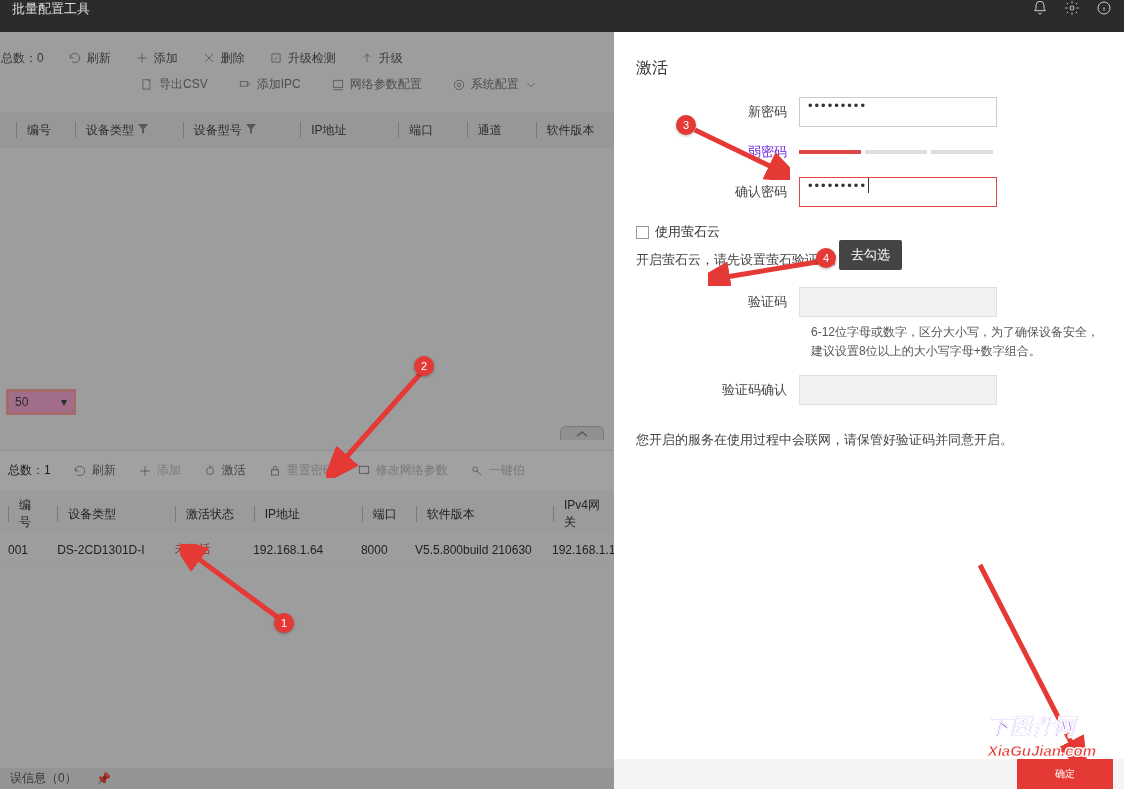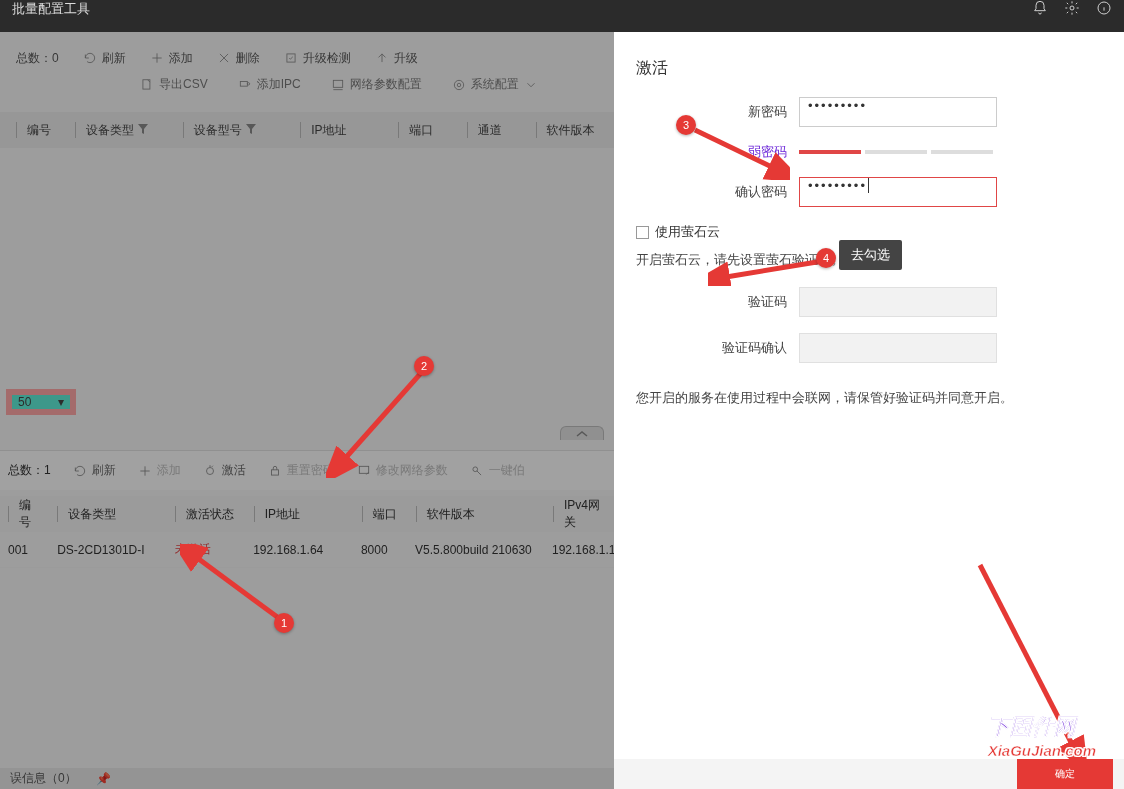--- a/index.html
+++ b/index.html
@@ -6,35 +6,35 @@
 body { font-family: "Microsoft YaHei", Arial, sans-serif; font-size: 13px; color: #333; width: 1124px; height: 789px; overflow: hidden; position: relative; background: #fff; }
 
 .titlebar { height: 32px; background: #2b2b2b; color: #ddd; display: flex; align-items: flex-start; padding: 0 12px; justify-content: space-between; }
 .titlebar .title { font-size: 13px; }
 .titlebar .right-icons { display: flex; gap: 16px; align-items: center; }
 .titlebar .icon svg { width: 16px; height: 16px; fill: none; stroke: #cfcfcf; stroke-width: 1.5; }
 
 .main-bg { position: absolute; top: 32px; left: 0; width: 614px; height: 757px; background: #f2f2f2; }
 .dim-overlay { position: absolute; top: 32px; left: 0; width: 614px; height: 757px; background: rgba(0,0,0,0.35); pointer-events: none; z-index: 50; }
 
-.top-toolbar { position: absolute; top: 40px; left: 0; width: 614px; height: 36px; display: flex; align-items: center; padding: 0 16px; color: #555; font-size: 12px; gap: 24px; }
+.top-toolbar { position: absolute; top: 40px; left: 0; width: 614px; height: 36px; display: flex; align-items: center; padding: 0 1px; color: #555; font-size: 12px; gap: 24px; }
 .top-toolbar .tool { display: flex; align-items: center; gap: 5px; color: #555; }
 .mini-icon { width: 14px; height: 14px; display: inline-block; }
 .mini-icon svg { width: 14px; height: 14px; fill: none; stroke: #888; stroke-width: 1.5; }
 
 .second-toolbar { position: absolute; top: 76px; left: 0; width: 614px; height: 32px; display: flex; align-items: flex-start; padding-left: 140px; gap: 30px; color: #777; font-size: 12px; }
 .second-toolbar .tool { display: flex; align-items: center; gap: 5px; }
 
 .upper-head { position: absolute; top: 112px; left: 0; width: 614px; height: 36px; background: #e9e9e9; display: flex; align-items: center; padding: 0 8px; font-size: 12px; color: #444; }
 .col { padding: 0 8px; display: flex; align-items: center; gap: 4px; }
 .sep { width: 1px; height: 16px; background: #bbb; margin-right: 6px; }
 .funnel svg { width: 10px; height: 10px; fill: #888; }
 
 .page-row { position: absolute; top: 386px; left: 0; width: 614px; height: 32px; display: flex; align-items: center; padding-left: 6px; }
-.page-select { width: 70px; height: 26px; border: 6px solid #fca5a5; background: #5eead4; display: flex; align-items: center; justify-content: space-between; padding: 0 6px; font-size: 12px; color: #444; }
+.page-select { width: 70px; height: 26px; border: 3px solid #fca5a5; background: #f9a8d4; display: flex; align-items: center; justify-content: space-between; padding: 0 6px; font-size: 12px; color: #444; }
 .expand-handle { position: absolute; top: 426px; right: 12px; left: 560px; width: 44px; height: 14px; background: #ddd; border: 1px solid #bbb; border-bottom: none; border-radius: 6px 6px 0 0; display: flex; align-items: center; justify-content: center; }
 
 .lower-toolbar { position: absolute; top: 450px; left: 0; width: 614px; height: 40px; background: #f7f7f7; border-top: 1px solid #ddd; display: flex; align-items: center; padding: 0 8px; gap: 22px; font-size: 12px; color: #666; }
 .lower-toolbar .tool { display: flex; align-items: center; gap: 5px; }
 .lower-toolbar .count { color: #333; }
 
 .lower-head { position: absolute; top: 496px; left: 0; width: 614px; height: 36px; background: #eee; display: flex; align-items: center; font-size: 12px; color: #333; }
 .lower-head .col, .lower-row .col { padding: 0 8px; }
 
 .lower-row { position: absolute; top: 532px; left: 0; width: 614px; height: 36px; display: flex; align-items: center; font-size: 12px; color: #333; border-bottom: 1px solid #eee; }
@@ -347,20 +347,21 @@
   <div class="checkbox-row">
     <span class="checkbox-box"></span>
     <span>使用萤石云</span>
   </div>
   <div class="hint-text">开启萤石云，请先设置萤石验证码。</div>
 
   <div class="form-row">
     <div class="form-label">验证码</div>
     <div class="form-input disabled-input"></div>
   </div>
+  <div class="small-hint">6-12位字母或数字，区分大小写，为了确保设备安全，建议设置8位以上的大小写字母+数字组合。</div>
 
   <div class="form-row">
     <div class="form-label">验证码确认</div>
     <div class="form-input disabled-input"></div>
   </div>
 
   <div class="notice">您开启的服务在使用过程中会联网，请保管好验证码并同意开启。</div>
 
   <div class="footer-bar"></div>
   <div class="confirm-btn">确定</div>

